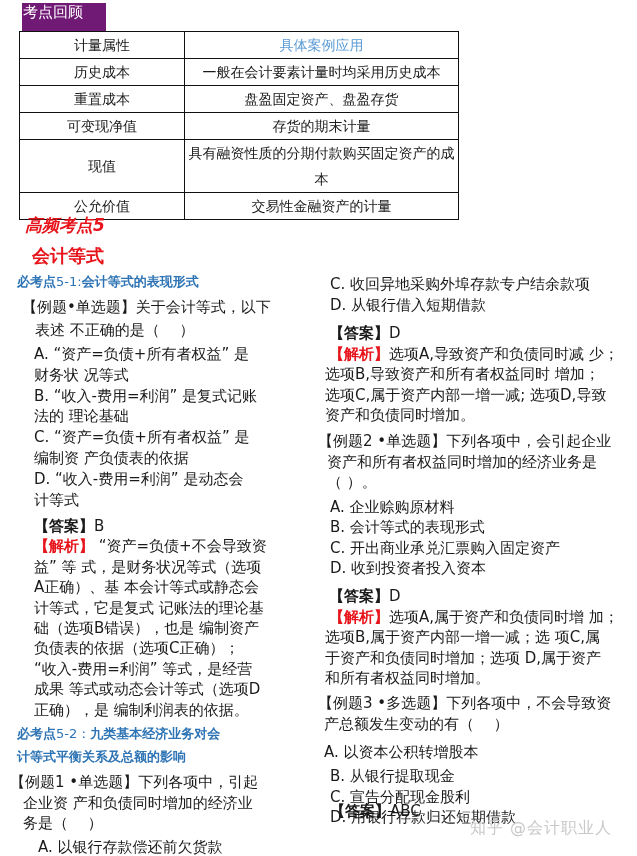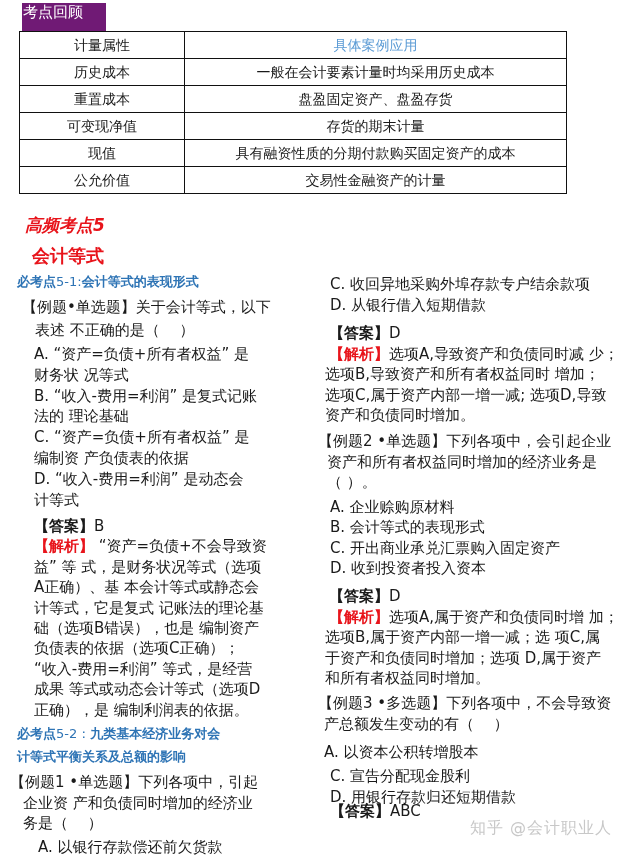--- a/index.html
+++ b/index.html
@@ -6,21 +6,21 @@
   body {
     width: 637px; height: 856px; background: #ffffff; position: relative; overflow: hidden;
     font-family: "DejaVu Sans", "Liberation Sans", sans-serif; color: #1a1a1a;
   }
   .abs { position: absolute; }
   .review-tag {
     left: 22px; top: 3px; height: 29px; width: 83px; background: #701a75; color: #ffffff;
     font-size: 15px; line-height: 19px; padding-left: 1px; letter-spacing: 0px;
   }
   table.review {
-    position: absolute; left: 19px; top: 31px; width: 548px; border-collapse: collapse;
+    position: absolute; left: 19px; top: 31px; width: 440px; border-collapse: collapse;
     font-size: 14px;
   }
   table.review td {
     border: 1.5px solid #111; height: 26px; padding: 0; text-align: center; line-height: 26px;
   }
   table.review td.c1 { width: 164px; }
   table.review td.head2 { color: #5b9bd5; }
   .hf-title { left: 25px; top: 214px; color: #e8141b; font-weight: bold; font-size: 17px; font-style: italic; }
   .hf-sub { left: 32px; top: 244px; color: #e8141b; font-weight: bold; font-size: 18px; }
   .kp { color: #2e74b5; font-weight: bold; font-size: 13px; line-height: 23px; }
@@ -148,20 +148,21 @@
   <div>和所有者权益同时增加。</div>
 </div>
 
 <div class="abs para" style="left:318px; top:693px; width:318px; line-height:21px;">
   <div><span>【例题3 •多选题】</span><span>下列各项中，不会导致资</span></div>
   <div style="padding-left:6px;">产总额发生变动的有（　 ）</div>
 </div>
 
 <div class="abs para" style="left:324px; top:741px;">A. 以资本公积转增股本</div>
 <div class="abs para" style="left:330px; top:766px; line-height:20.5px;">
+  <div>B. 从银行提取现金</div>
   <div>C. 宣告分配现金股利</div>
   <div>D. 用银行存款归还短期借款</div>
 </div>
 
 <div class="abs para" style="left:330px; top:800px;">
   <span class="bold">【答案】</span><span>ABC</span>
 </div>
 
 <div class="abs watermark">知乎 @会计职业人</div>
 

